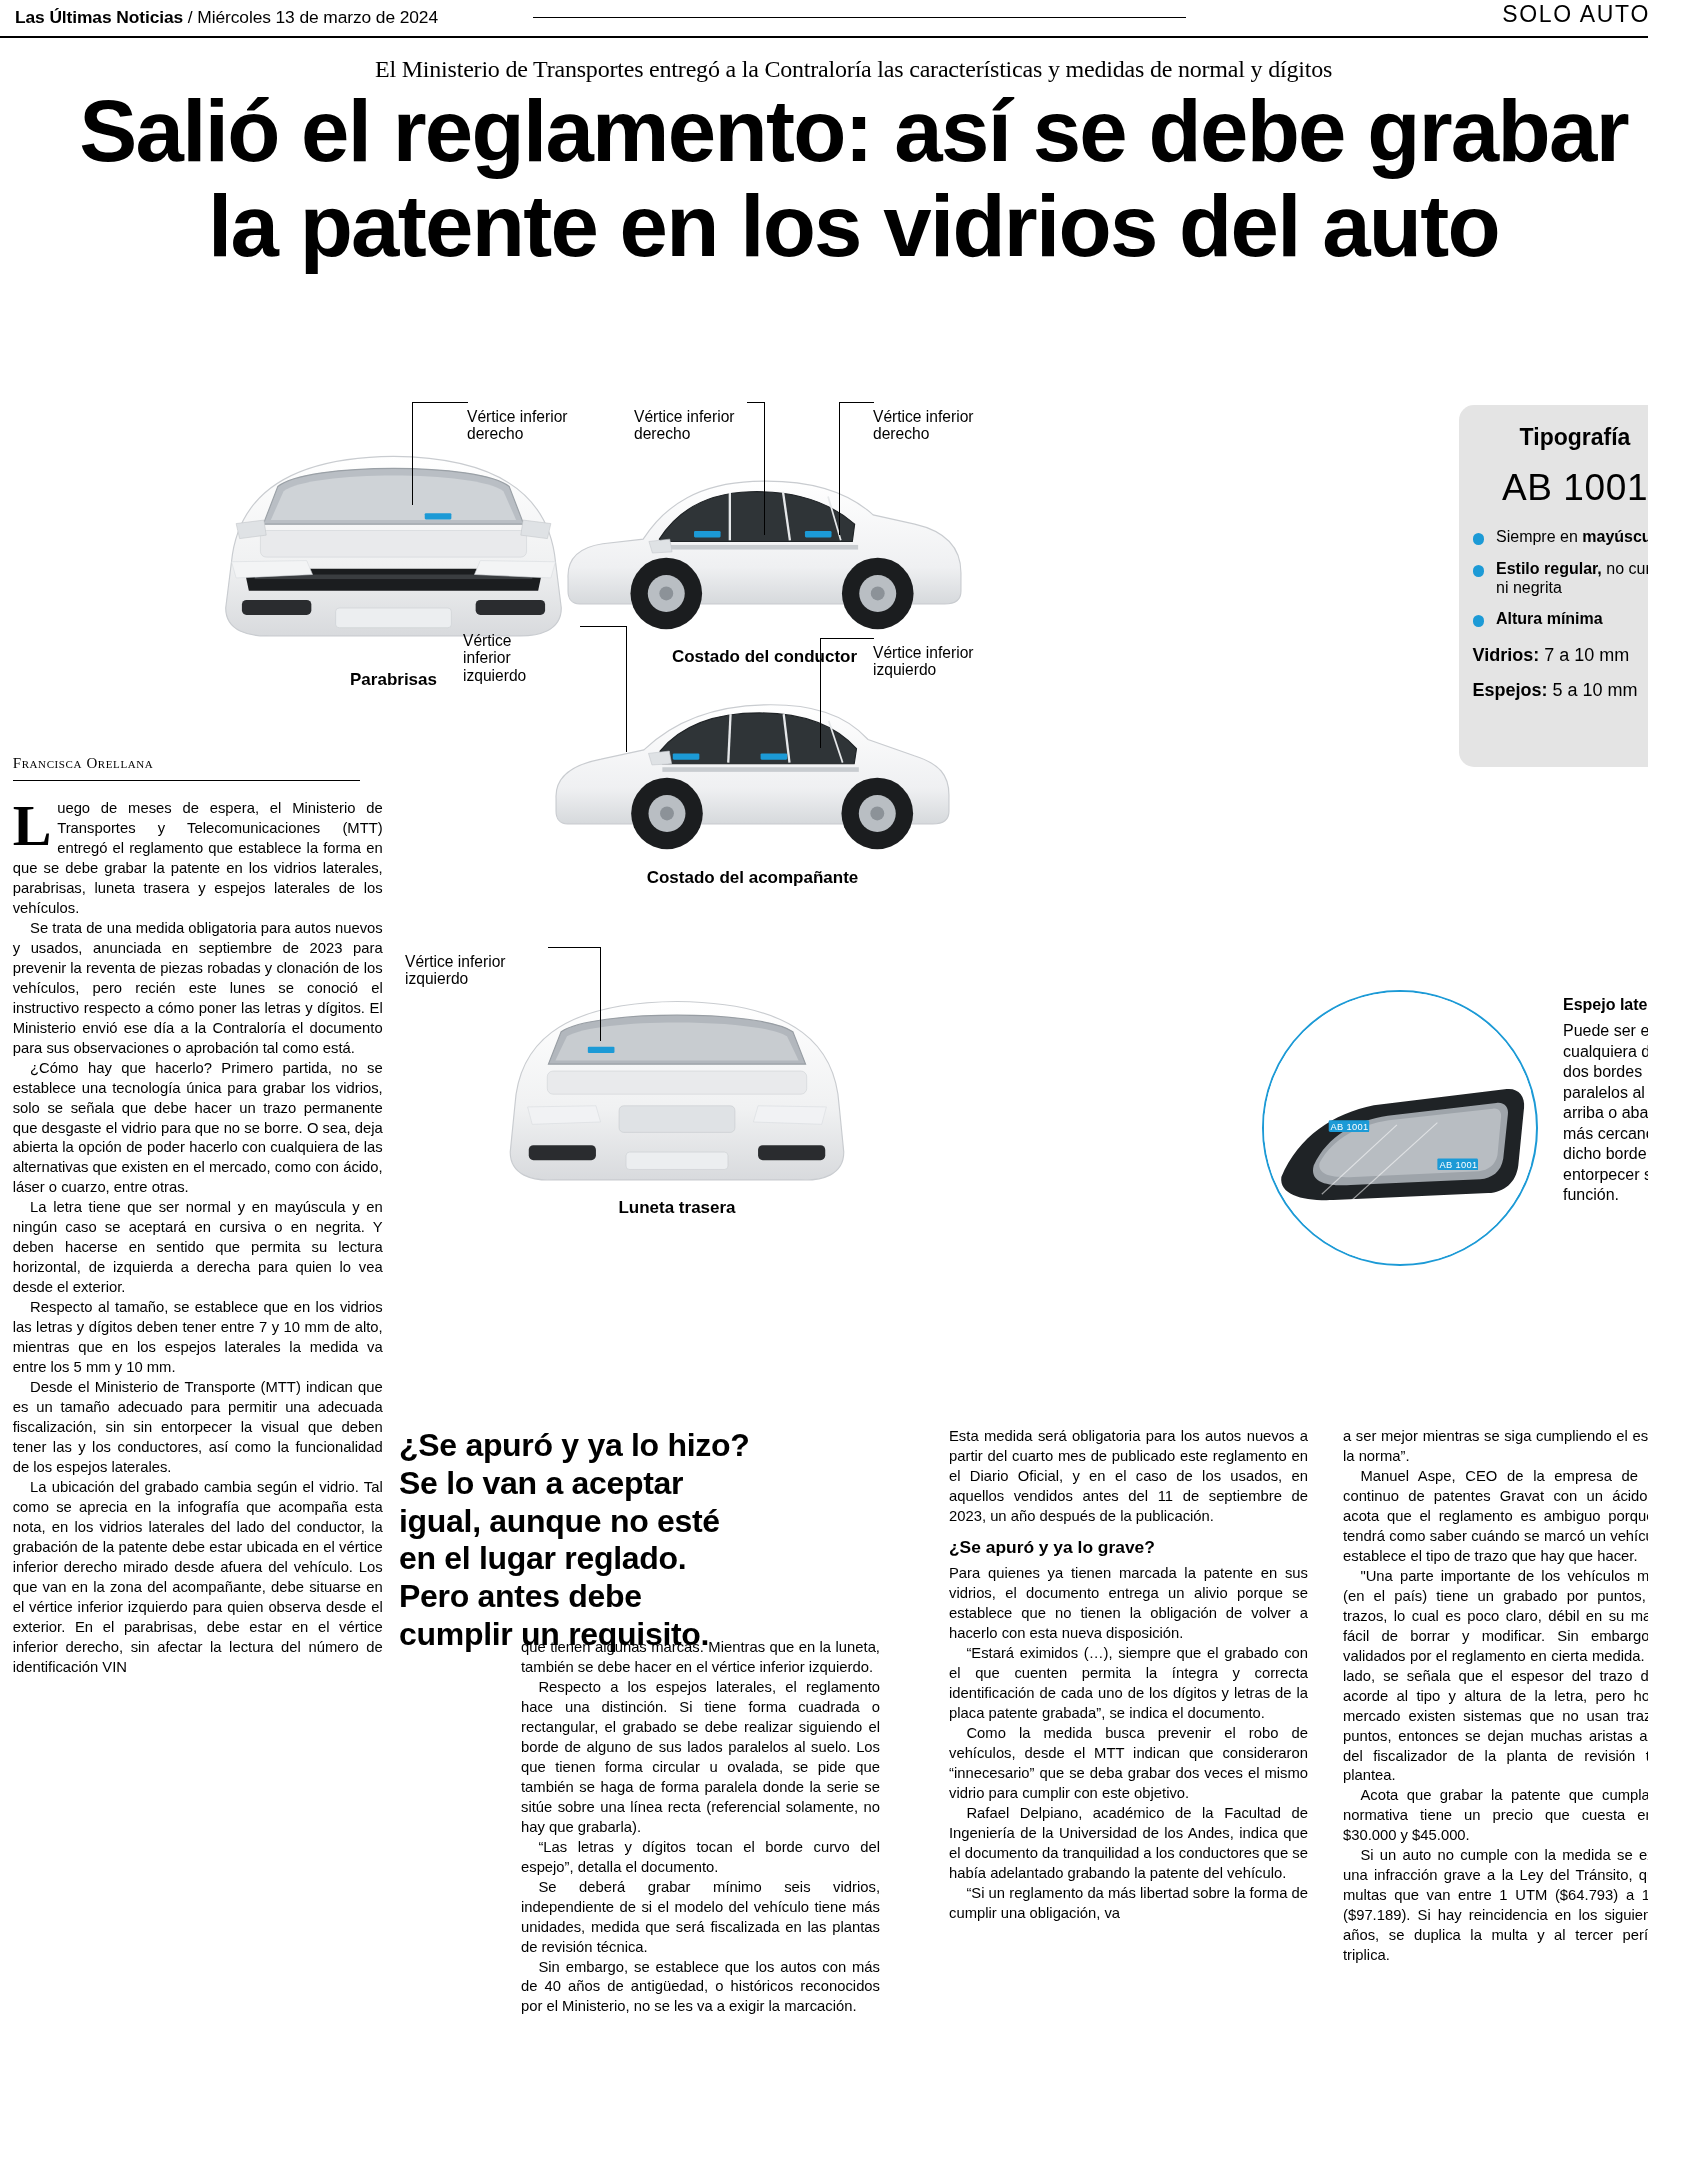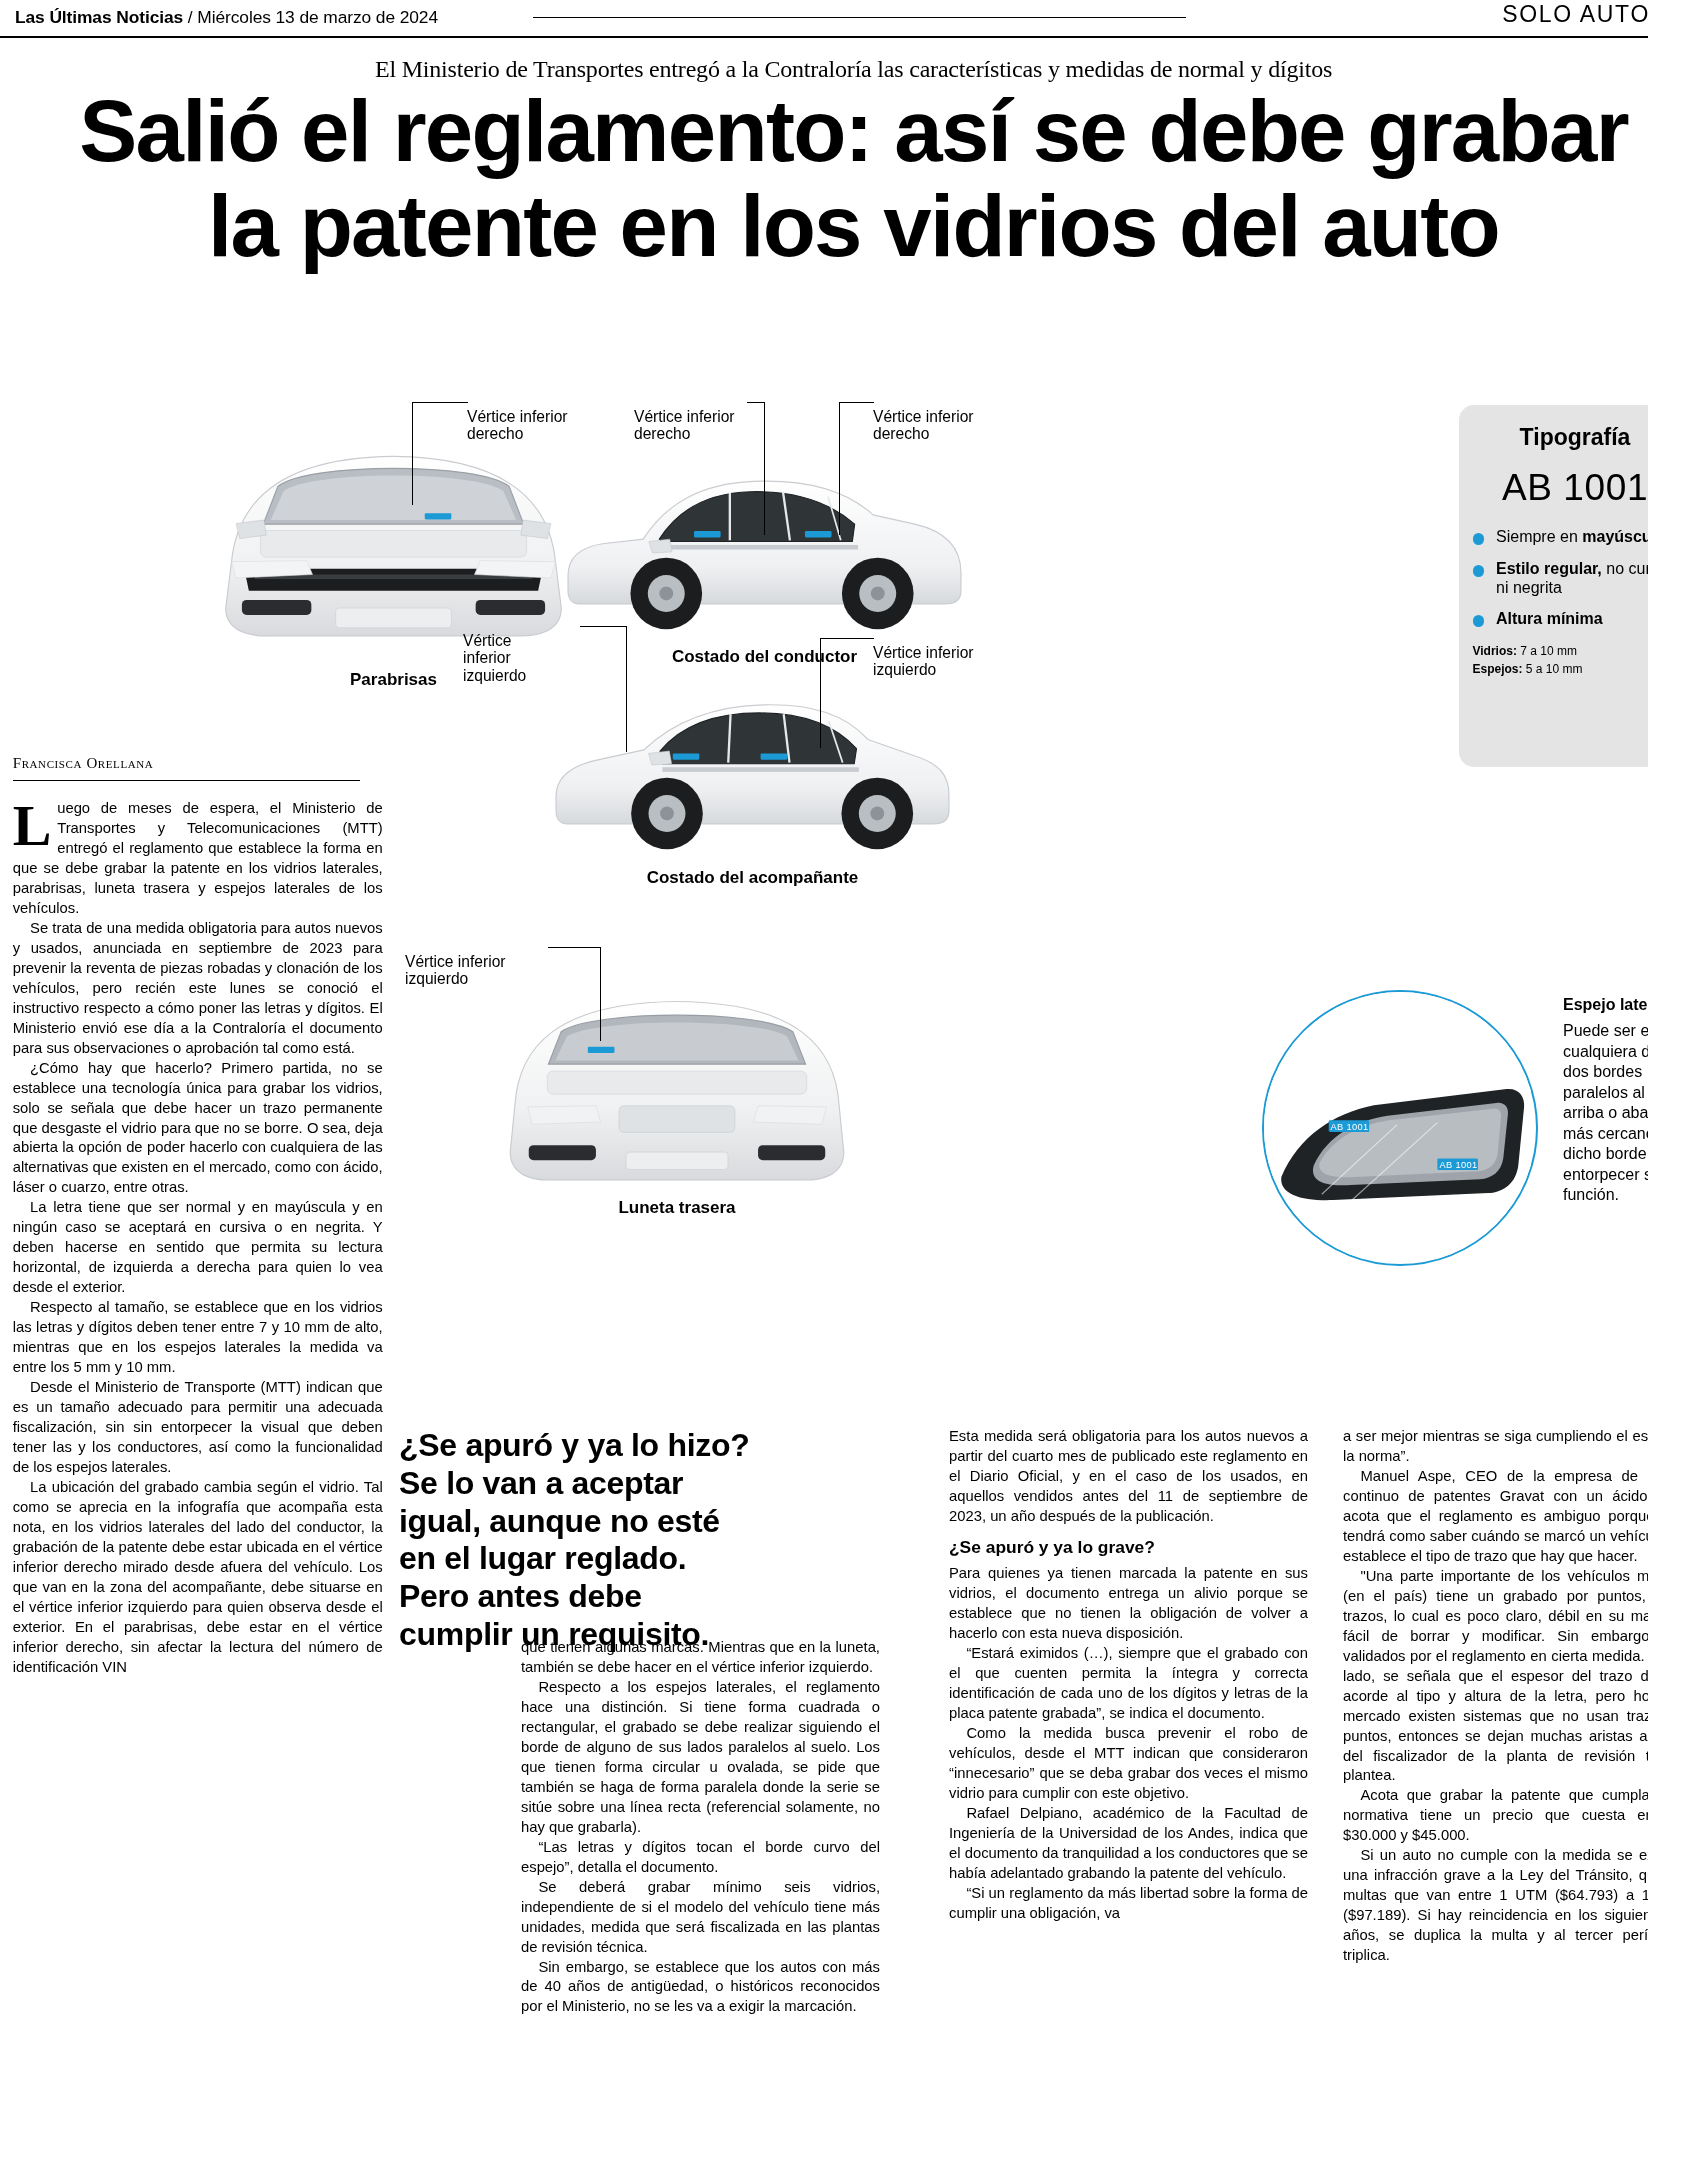--- a/index.html
+++ b/index.html
@@ -169,23 +169,24 @@
     position: absolute;
     left: 3.5px;
     top: 5.2px;
     width: 11.6px;
     height: 11.6px;
     border-radius: 50%;
     background: #1c9ad6;
   }
   .typo-item b { font-weight: bold; }
   .typo-meas {
-    font-size: 12px;
+    font-size: 18px;
     line-height: 1.5;
     padding-left: 3.5px;
+    margin-top: 8px;
   }
   .typo-meas b { font-weight: bold; }
 
   
   .mirror-circle {
     position: absolute;
     left: 1262px;
     top: 585px;
     width: 272px;
     height: 272px;

